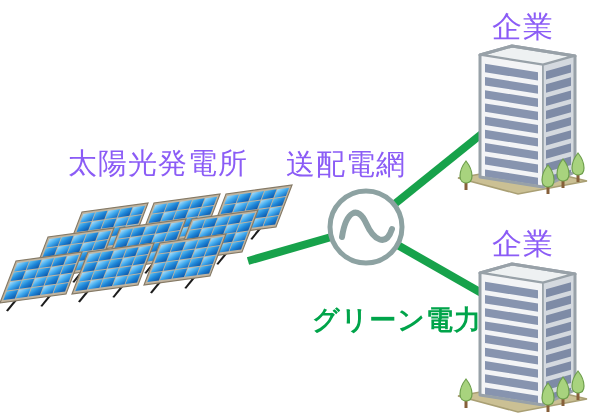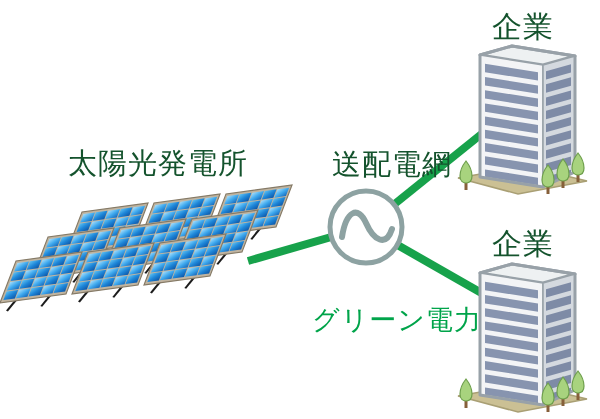--- a/index.html
+++ b/index.html
@@ -6,33 +6,33 @@
   #stage{
     position:relative;
     width:600px;height:419px;
     background:#ffffff;
     overflow:hidden;
     font-family:"Liberation Sans","DejaVu Sans",sans-serif;
   }
   #diagram-svg{position:absolute;left:0;top:0;}
   .label{
     position:absolute;
-    color:#14532d;
+    color:#8b5cf6;
     font-size:29px;
     line-height:1.1;
     white-space:nowrap;
     letter-spacing:1px;
   }
   #lbl-solar{left:68px;top:148px;}
-  #lbl-grid{left:286px;top:149px;margin-left:46px;}
+  #lbl-grid{left:286px;top:149px;}
   #lbl-company-top{left:492px;top:10px;font-size:30px;}
   #lbl-company-bottom{left:492px;top:227px;font-size:30px;}
   #lbl-green{
     left:312px;top:306px;
-    font-size:27px;font-weight:normal;
+    font-size:27px;font-weight:bold;
     color:#00a44a;
   }
 </style>
 </head>
 <body>
 
 <div id="stage">
 
   <svg id="diagram-svg" width="600" height="419" viewBox="0 0 600 419">
     <defs>

